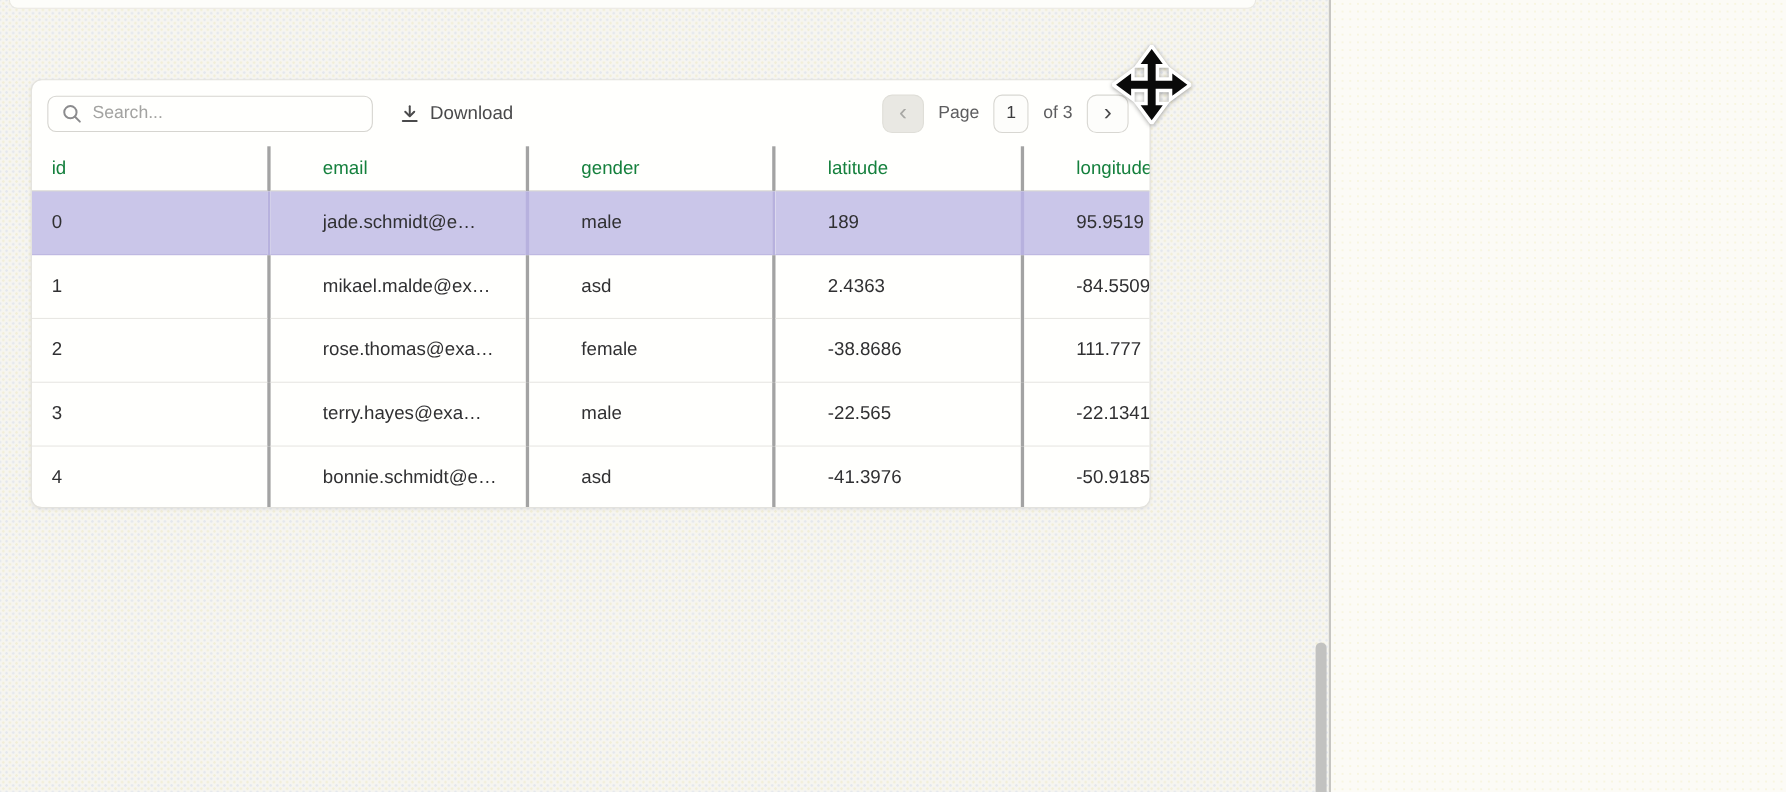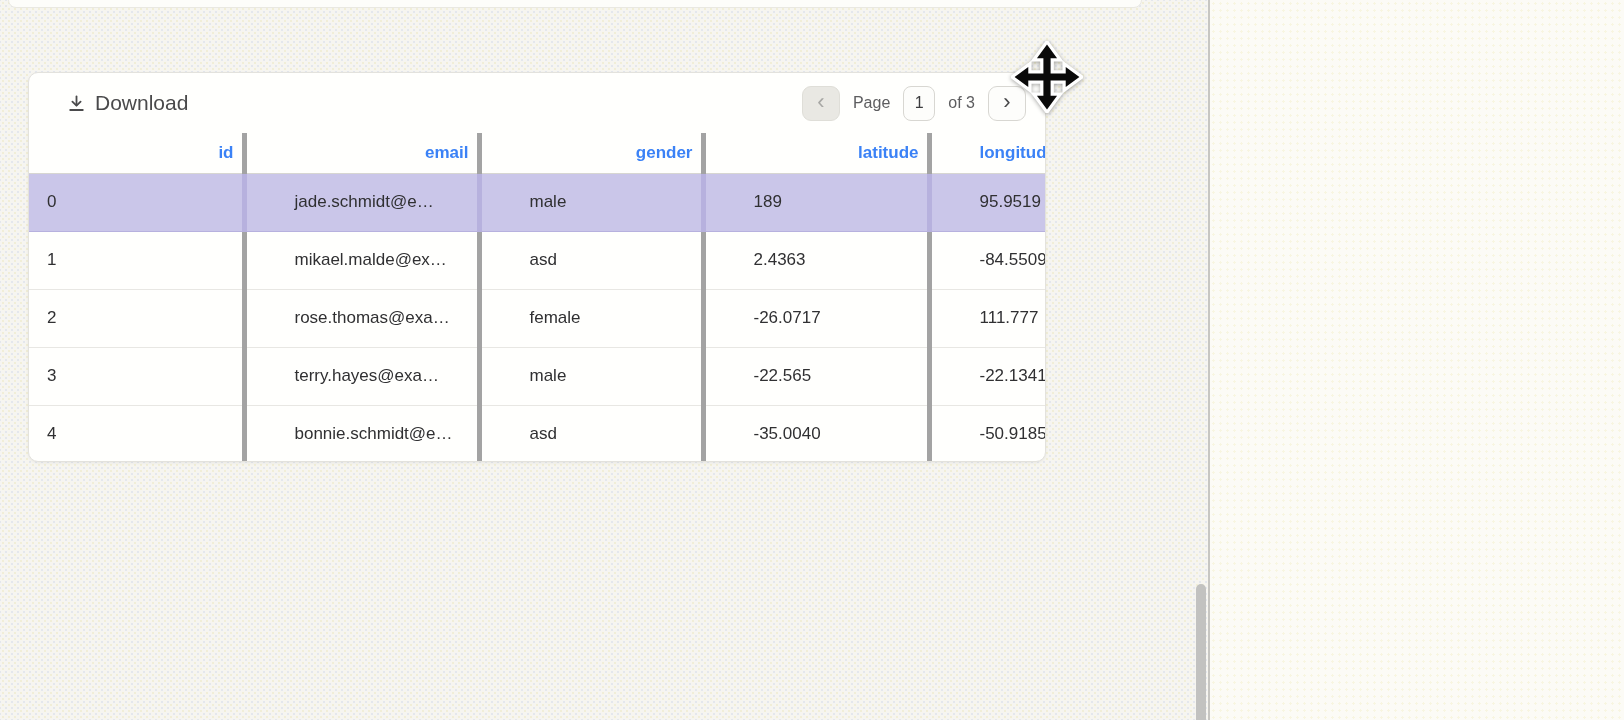--- a/index.html
+++ b/index.html
@@ -61,21 +61,21 @@
     background: #fffffd;
     padding: 0 10px 0 40px;
     font-family: inherit; font-size: 16px; color: #3a3a3c;
     outline: none;
   }
   .search-input::placeholder { color: #a3a3a1; }
   .download-btn {
     margin-left: 24px;
     display: flex; align-items: center; gap: 9px;
     background: none; border: none; cursor: pointer;
-    font-family: inherit; font-size: 21px; color: #4a4a4b;
+    font-family: inherit; font-size: 17px; color: #4a4a4b;
   }
   .pagination {
     margin-left: auto;
     display: flex; align-items: center; gap: 13px;
     font-size: 16px; color: #5d5d5f;
   }
   .pg-btn {
     width: 38px; height: 35px;
     display: flex; align-items: center; justify-content: center;
     border-radius: 9px; border: 1px solid #d8d7d2;
@@ -92,31 +92,31 @@
     background: #fdfdfb; text-align: center;
     font-family: inherit; font-size: 16px; color: #3c3c3e;
     outline: none;
   }
 
   
   table.data-grid {
     width: 1018px; border-collapse: collapse; table-layout: fixed;
   }
   .data-grid th {
-    height: 40px; text-align: right; padding: 0 8px 0 18px;
-    font-size: 17px; font-weight: bold; color: #3b82f6;
+    height: 40px; text-align: left; padding: 0 8px 0 18px;
+    font-size: 17px; font-weight: normal; color: #15803d;
     border-bottom: 1px solid #d7d6d1;
   }
   .data-grid td {
     height: 58px; padding: 0 8px 0 18px;
     font-size: 17px; color: #303032;
     border-bottom: 1px solid #e8e7e3;
     white-space: nowrap; overflow: hidden;
   }
-  .data-grid th + th, .data-grid td + td { border-left: 5px solid #a3a3a3; padding-left: 48px; }
+  .data-grid th + th, .data-grid td + td { border-left: 3px solid #a3a3a3; padding-left: 48px; }
   .data-grid tr:last-child td { border-bottom: none; }
   .data-grid tr.highlighted td {
     background: #cac6e9;
     border-left-color: #b7b1de;
     border-bottom-color: #b7b1de;
   }
 
   
   .move-cursor {
     position: absolute; left: 1011px; top: 41px; width: 72px; height: 72px;
@@ -128,20 +128,27 @@
 <body>
 
 <div class="left-pane dither">
 
   <div class="top-strip"></div>
 
   <div class="card">
 
     <div class="toolbar">
 
+      <div class="search-wrap">
+        <svg width="19" height="19" viewBox="0 0 19 19" fill="none">
+          <circle cx="8" cy="8" r="5.6" stroke="#8b8b8d" stroke-width="1.8"></circle>
+          <line x1="12.2" y1="12.2" x2="16.6" y2="16.6" stroke="#8b8b8d" stroke-width="1.8" stroke-linecap="round"></line>
+        </svg>
+        <input class="search-input" type="text" placeholder="Search..." style="">
+      </div>
 
       <button class="download-btn">
         <svg width="19" height="19" viewBox="0 0 19 19" fill="none">
           <path d="M9.5 2.5 V11" stroke="#4a4a4b" stroke-width="1.8" stroke-linecap="round"></path>
           <path d="M5.4 7.6 L9.5 11.7 L13.6 7.6" stroke="#4a4a4b" stroke-width="1.8" stroke-linecap="round" stroke-linejoin="round"></path>
           <path d="M3.2 16 H15.8" stroke="#4a4a4b" stroke-width="1.8" stroke-linecap="round"></path>
         </svg>
         <span>Download</span>
       </button>
 
@@ -188,35 +195,35 @@
             <td>1</td>
             <td>mikael.malde@ex…</td>
             <td>asd</td>
             <td>2.4363</td>
             <td>-84.5509</td>
           </tr>
           <tr>
             <td>2</td>
             <td>rose.thomas@exa…</td>
             <td>female</td>
-            <td>-26.0717</td>
+            <td>-38.8686</td>
             <td>111.777</td>
           </tr>
           <tr>
             <td>3</td>
             <td>terry.hayes@exa…</td>
             <td>male</td>
             <td>-22.565</td>
             <td>-22.1341</td>
           </tr>
           <tr>
             <td>4</td>
             <td>bonnie.schmidt@e…</td>
             <td>asd</td>
-            <td>-35.0040</td>
+            <td>-41.3976</td>
             <td>-50.9185</td>
           </tr>
         </tbody>
     </table>
 
   </div>
 
   <svg class="move-cursor" viewBox="0 0 100 100">
     <path d="M50 5 L64 24 L55 24 L55 45 L76 45 L76 36 L95 50 L76 64 L76 55 L55 55 L55 76 L64 76 L50 95 L36 76 L45 76 L45 55 L24 55 L24 64 L5 50 L24 36 L24 45 L45 45 L45 24 L36 24 Z" fill="#0a0a0a" stroke="#ffffff" stroke-width="9" stroke-linejoin="miter" stroke-miterlimit="10" paint-order="stroke fill"></path>
   </svg>

